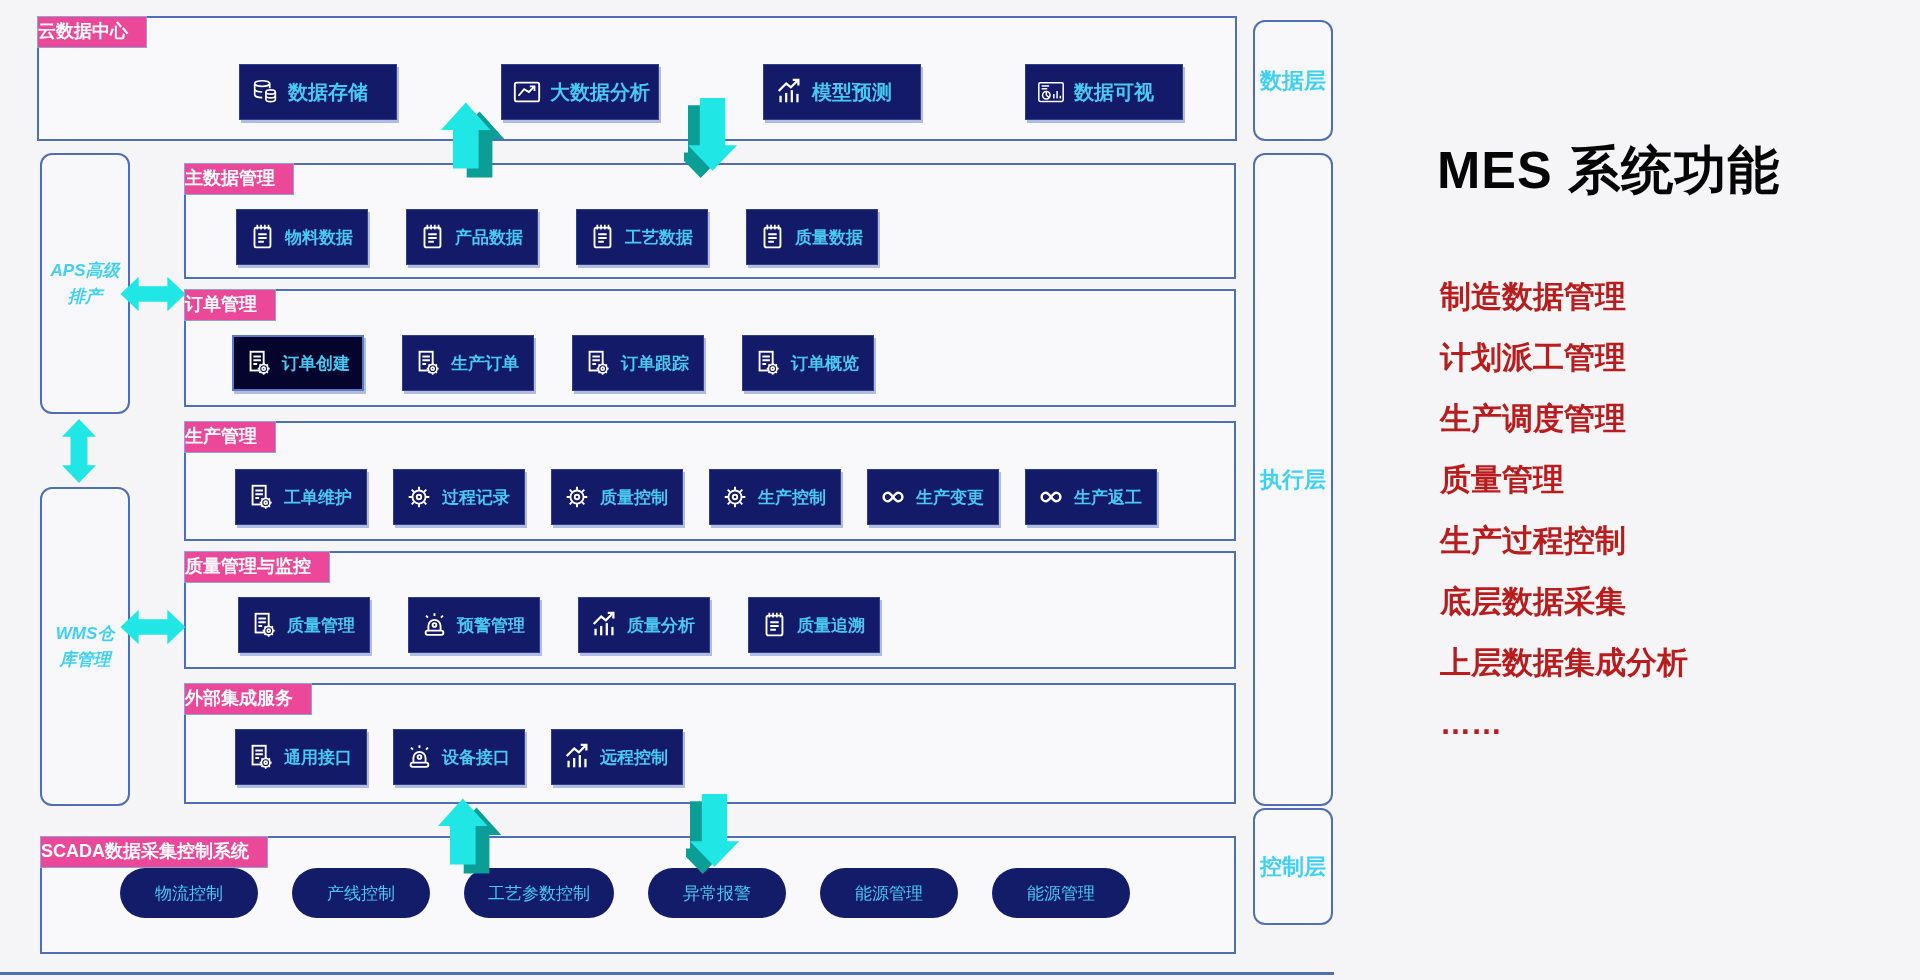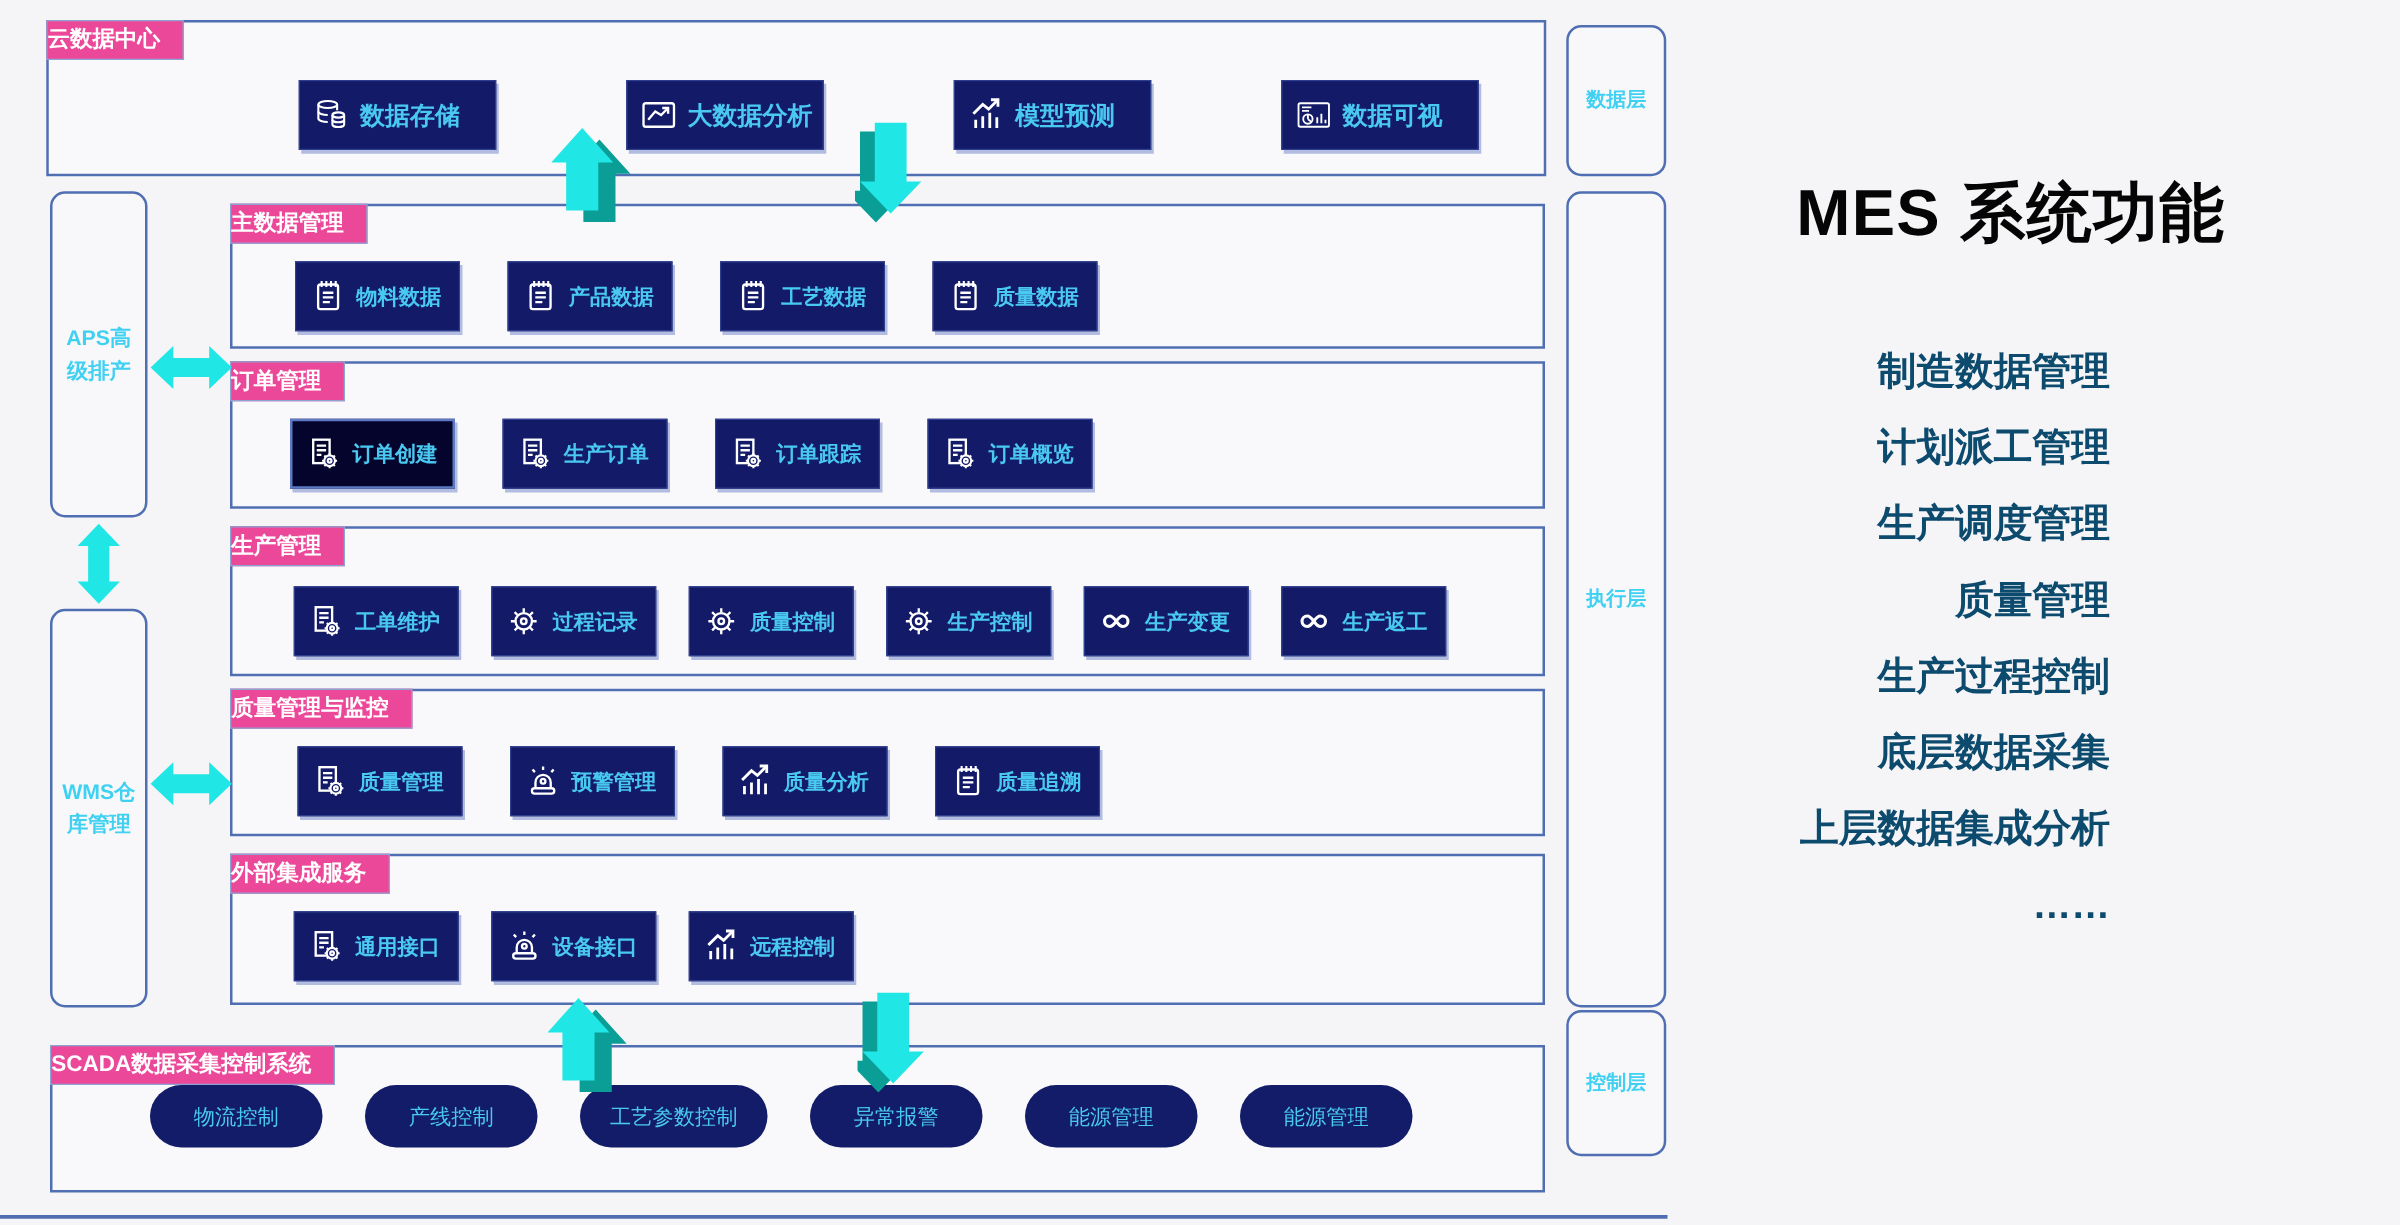--- a/index.html
+++ b/index.html
@@ -49,34 +49,34 @@
     min-width: 138px; height: 50px; flex: none;
     background: #131c68; border-radius: 25px;
     color: #49c8f1; font-size: 17px; font-weight: normal;
     display: flex; align-items: center; justify-content: center;
     padding: 0 24px; white-space: nowrap; cursor: pointer;
   }
   .layer-box, .side-module {
     position: absolute; left: 1253px; width: 80px;
     background: #f8f8fa; border: 2px solid #4f6fb2; border-radius: 12px;
     display: flex; align-items: center; justify-content: center;
-    color: #3fd0f2; font-size: 16px; font-weight: bold;
+    color: #3fd0f2; font-size: 22px; font-weight: bold;
     text-align: center;
   }
-  .side-module { left: 40px; width: 78px; font-size: 17px; padding: 4px 7px; line-height: 26px; }
+  .side-module { left: 40px; width: 90px; font-size: 17px; padding: 4px 7px; line-height: 26px; font-style: italic; }
   .arrow { position: absolute; z-index: 6; }
   #side-title {
     position: absolute; left: 1437px; top: 136px;
     font-size: 52px; font-weight: 900; color: #050505;
     letter-spacing: 1px; white-space: nowrap;
   }
   #features { position: absolute; left: 1440px; top: 266px; }
   .feature {
-    font-size: 31px; font-weight: bold; color: #0c4a6e;
-    line-height: 61px; white-space: nowrap; text-align: right;
+    font-size: 31px; font-weight: bold; color: #b91c1c;
+    line-height: 61px; white-space: nowrap;
   }
   #frame-line {
     position: absolute; left: 0; top: 972px; width: 1334px; height: 3px;
     background: #4f6fb2;
   }
 </style>
 </head>
 <body>
 
 <div id="canvas">

